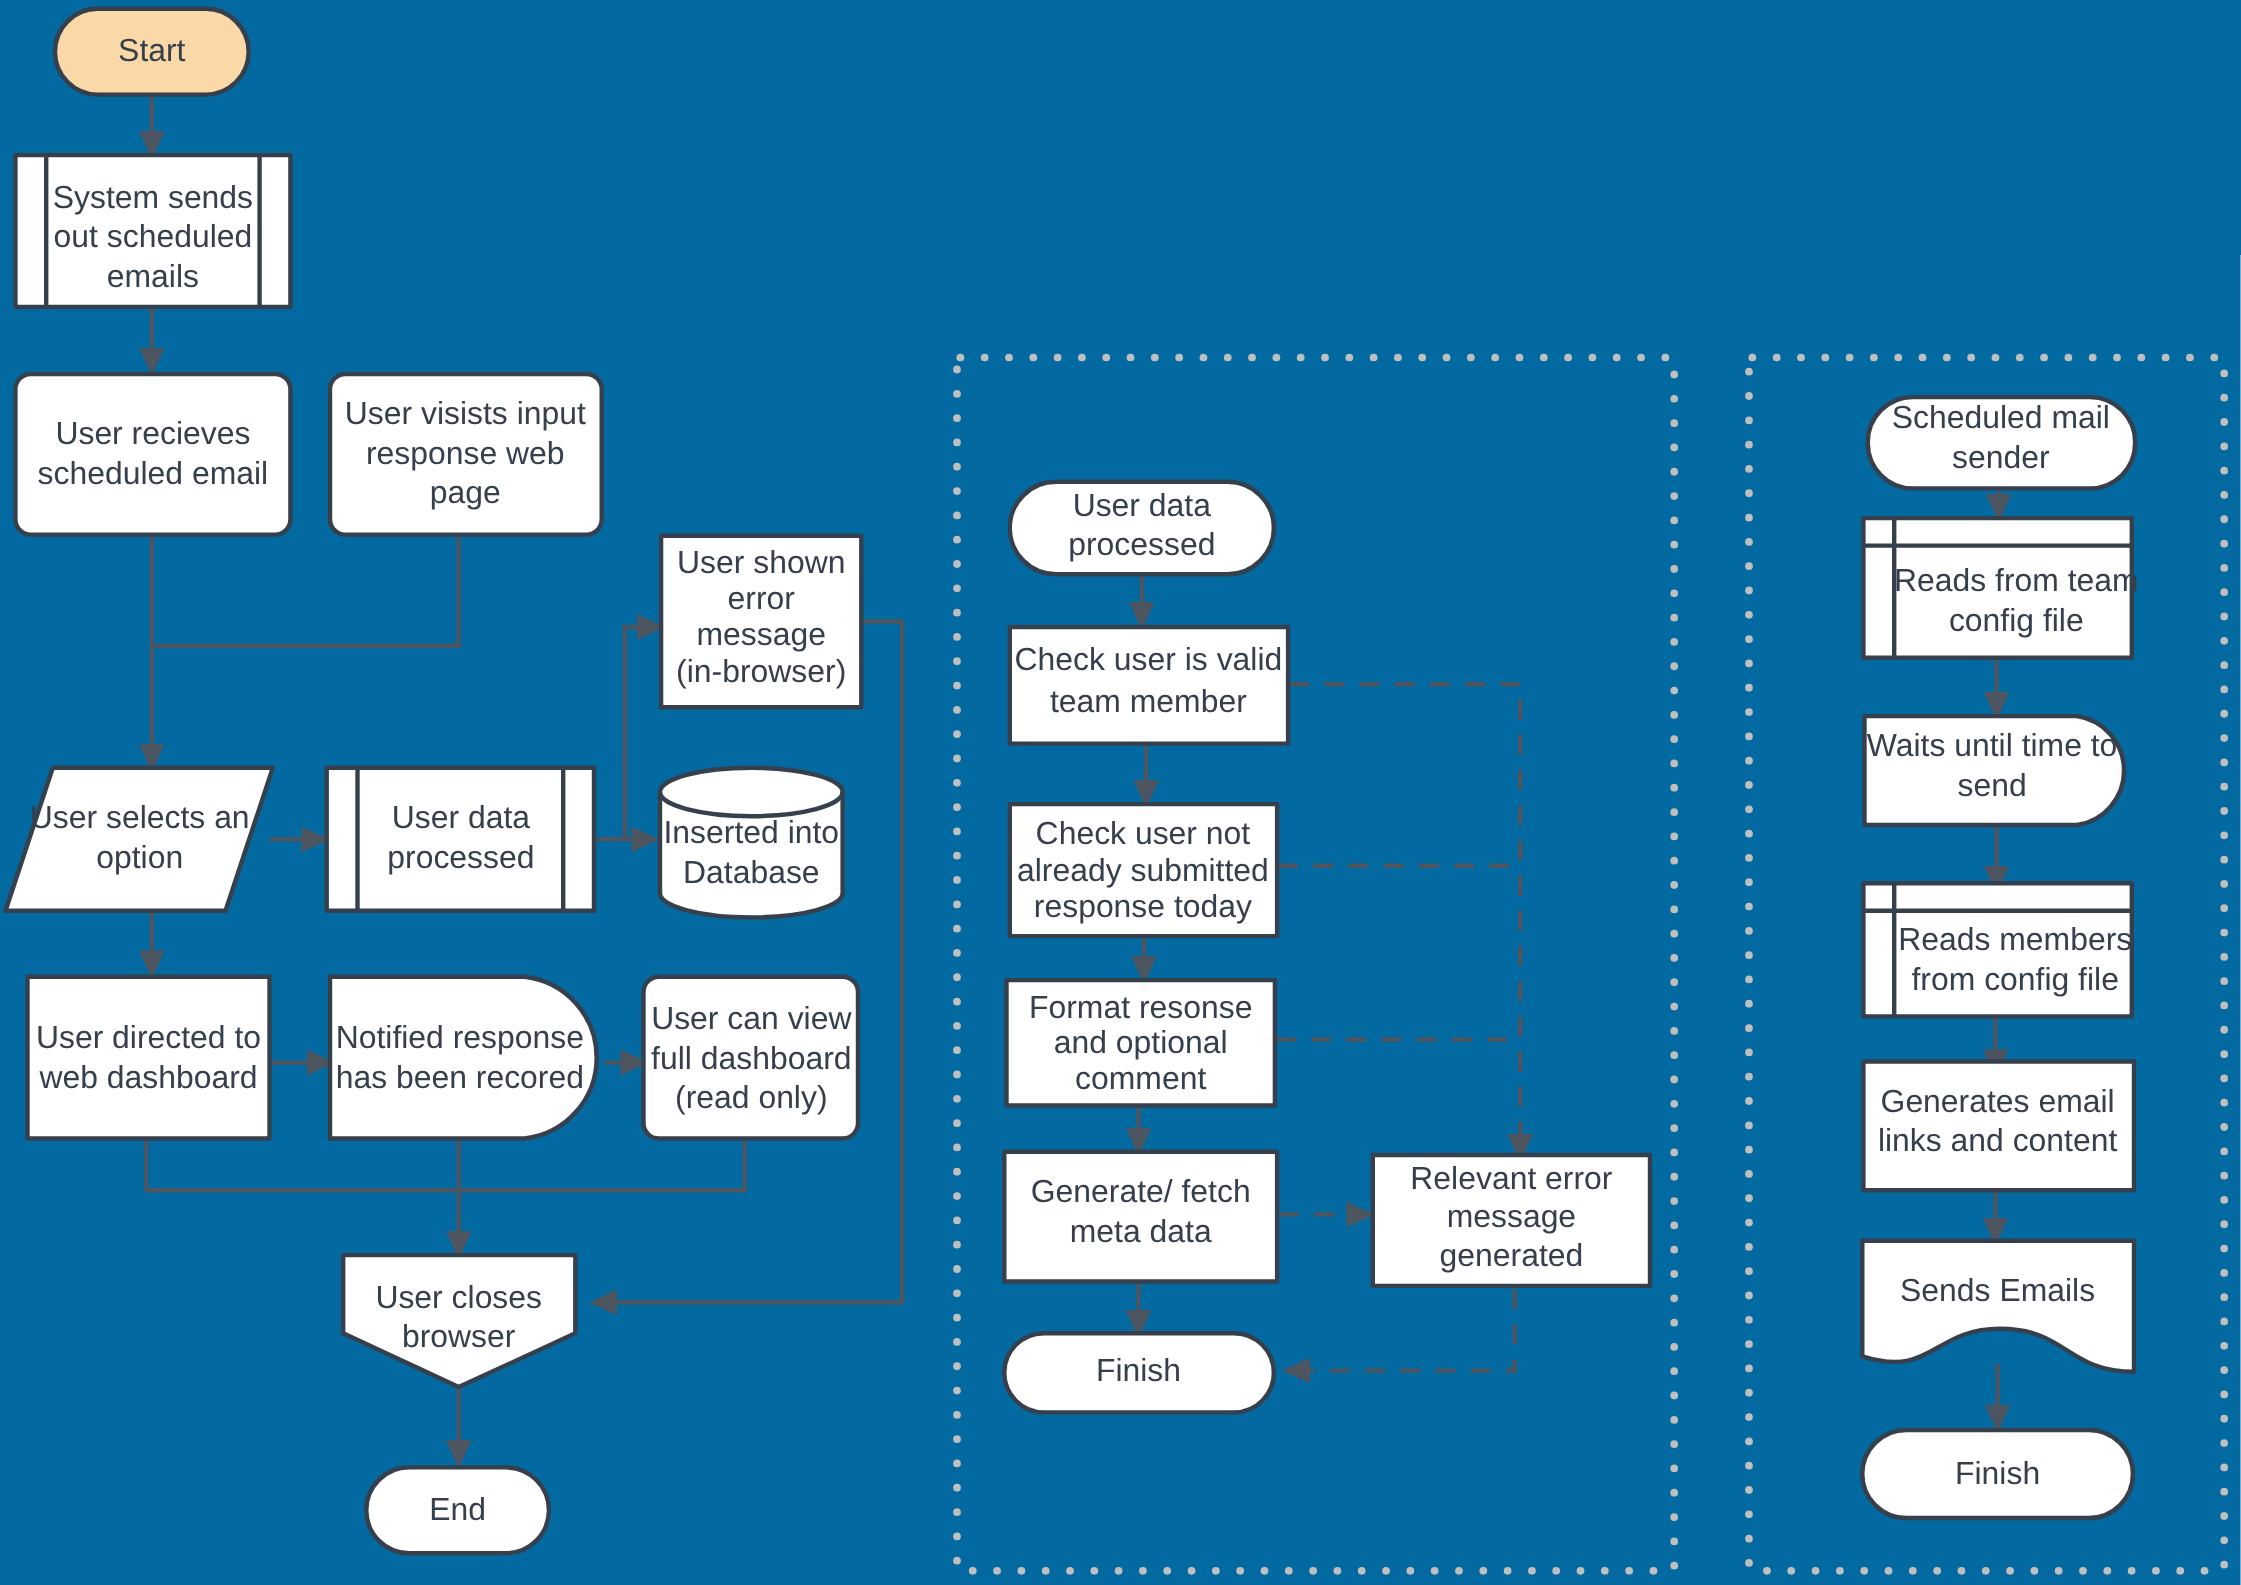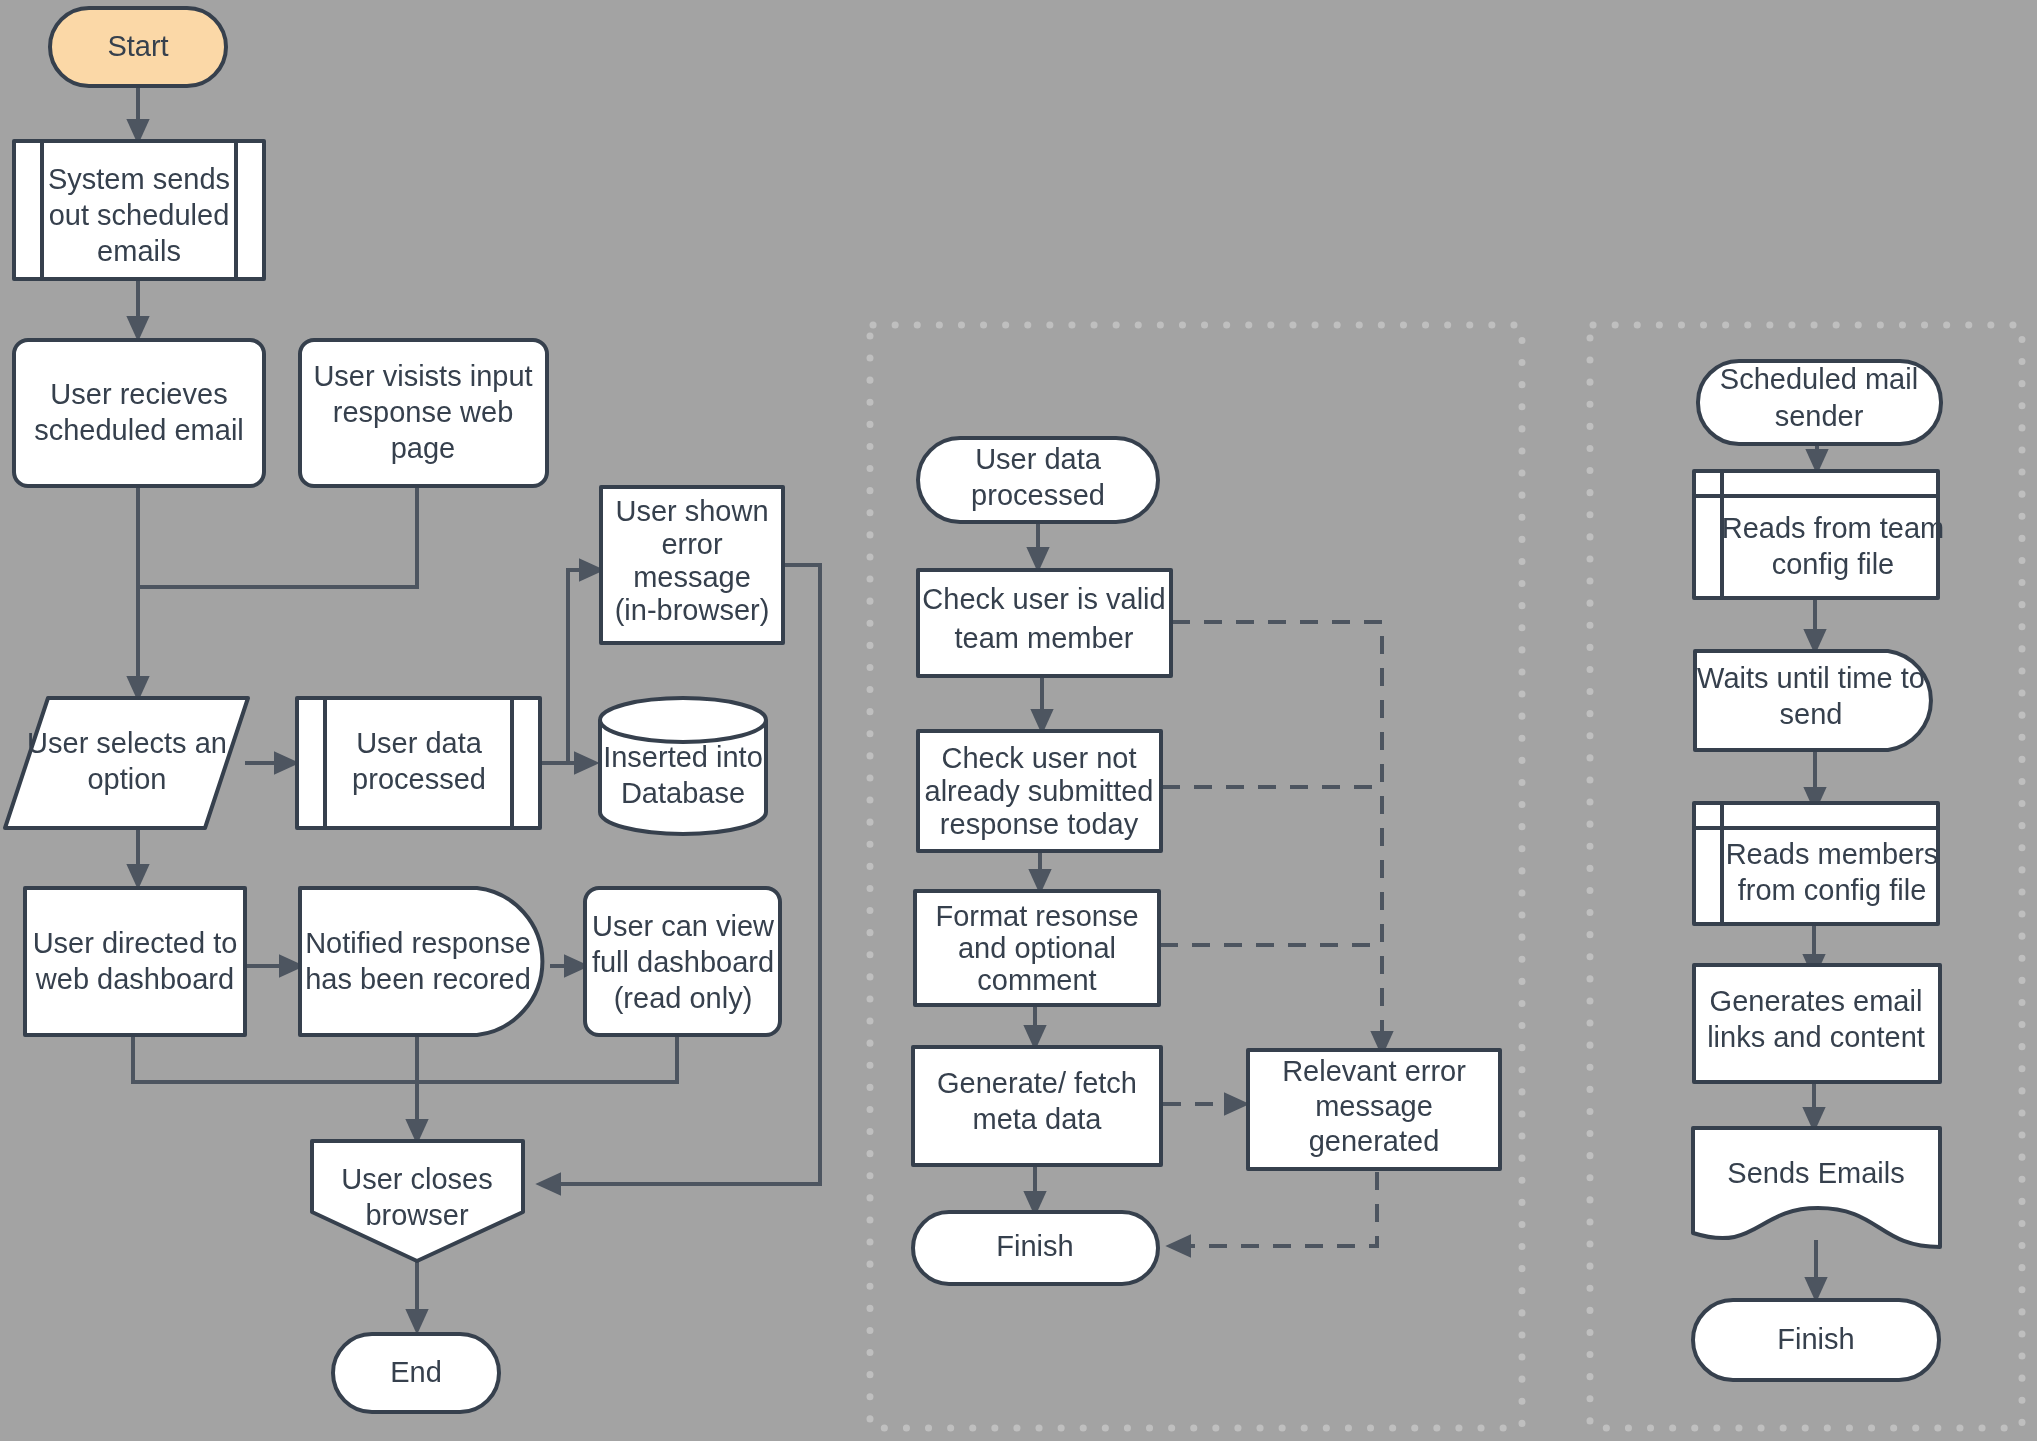--- a/index.html
+++ b/index.html
@@ -4,21 +4,21 @@
 <style>
   html, body {
     margin: 0;
     padding: 0;
     background: #ffffff;
   }
   #canvas-wrap {
     position: relative;
     width: 2037px;
     height: 1441px;
-    background: #a3a3a3;
+    background: #0369a1;
     font-family: "Liberation Sans", sans-serif;
   }
   svg#flow {
     display: block;
     width: 2037px;
     height: 1441px;
   }
   .node-shape {
     fill: #ffffff;
     stroke: #36404d;

